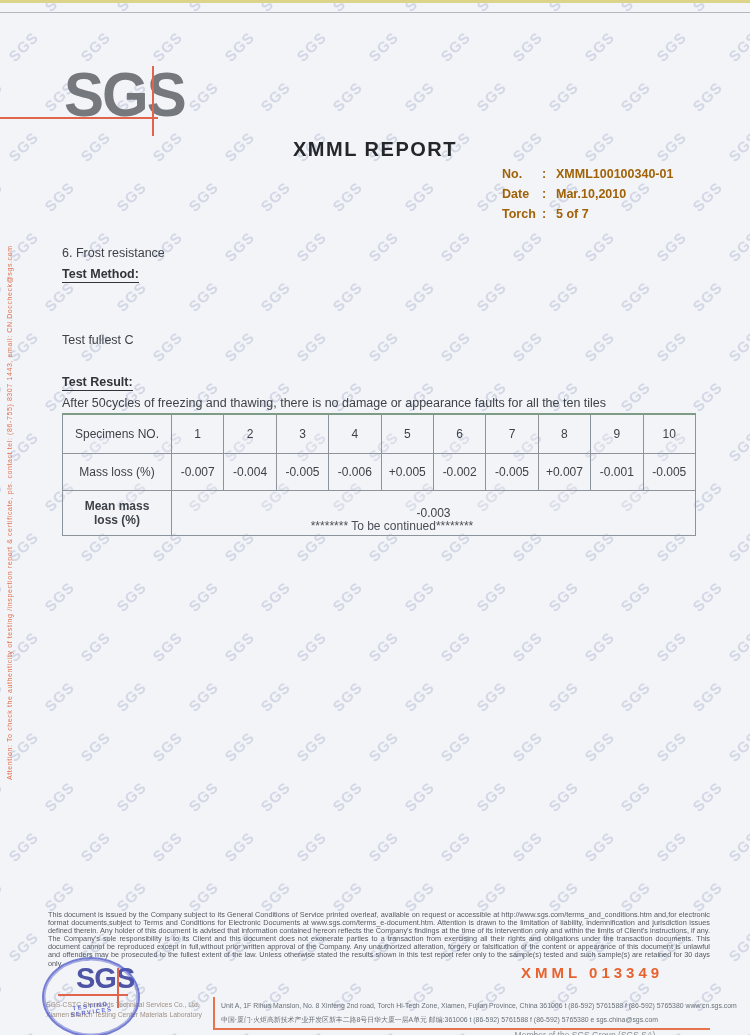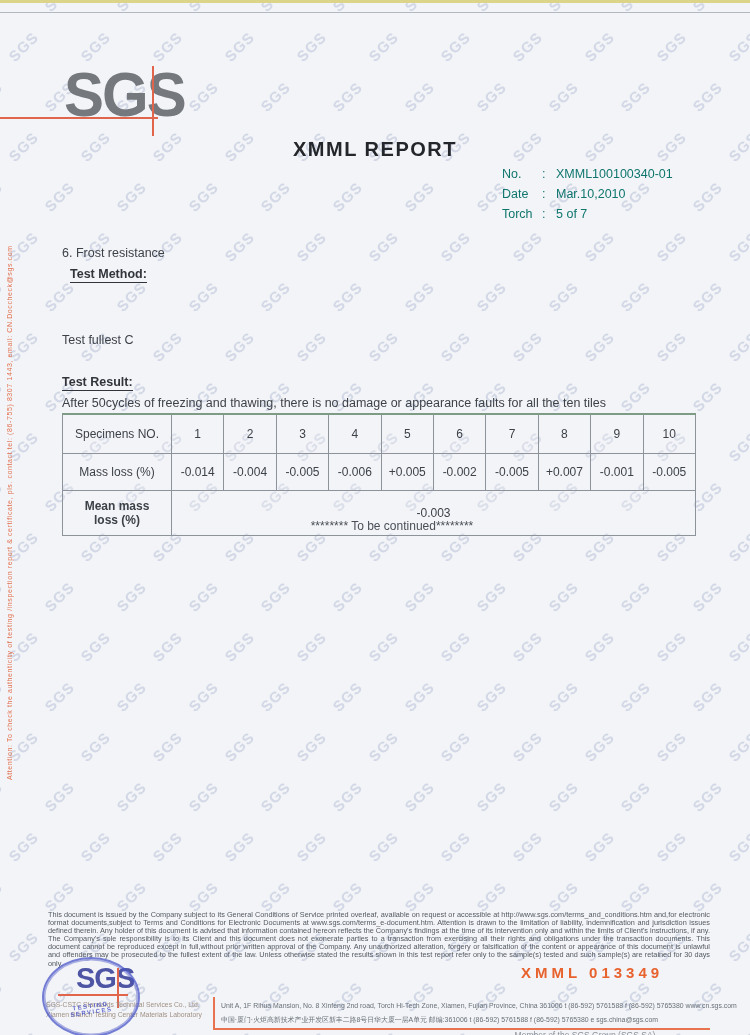--- a/index.html
+++ b/index.html
@@ -13,21 +13,21 @@
   
   .scan-top-yellow{position:absolute;left:0;top:0;width:750px;height:3px;background:#dcd488;}
   .scan-top-gray{position:absolute;left:0;top:12px;width:750px;height:1px;background:#b3b8c0;}
   
   .logo-top{position:absolute;left:64px;top:60px;font-size:60px;font-weight:800;color:#75787d;
             letter-spacing:-2px;transform:scaleY(1.06);}
   .cross-h{position:absolute;background:#e0654a;}
   .cross-v{position:absolute;background:#e0654a;}
   .report-title{position:absolute;left:0;top:138px;width:750px;text-align:center;
                 font-size:20px;font-weight:bold;letter-spacing:1.5px;color:#23262b;}
-  .meta{position:absolute;left:502px;top:164px;font-size:12.5px;font-weight:normal;color:#0f766e;}
+  .meta{position:absolute;left:502px;top:164px;font-size:12.5px;font-weight:bold;color:#a16207;}
   .meta .row{display:flex;line-height:20px;}
   .meta .lbl{width:40px;}
   .meta .col{width:14px;}
   
   .bodytxt{position:absolute;left:62px;width:636px;font-size:12.5px;color:#3d4249;}
   .h-ul{font-weight:bold;color:#31353b;border-bottom:1.5px solid #31353b;display:inline-block;
         padding-bottom:1px;}
   .para{line-height:22px;}
   
   table.res{position:absolute;left:62px;top:413px;width:634px;border-collapse:collapse;
@@ -332,21 +332,21 @@
         <span>Mar.10,2010</span>
       </div>
       <div class="row">
         <span class="lbl">Torch</span>
         <span class="col">:</span>
         <span>5 of 7</span>
       </div>
     </div>
 
     <div class="bodytxt" style="top:246px;">6. Frost resistance</div>
-    <div class="bodytxt" style="top:267px;margin-left:8px;"><span class="h-ul">Test Method:</span></div>
+    <div class="bodytxt" style="top:267px;"><span class="h-ul">Test Method:</span></div>
     <div class="bodytxt" style="top:333px;">Test fullest C</div>
     <div class="bodytxt" style="top:375px;"><span class="h-ul">Test Result:</span></div>
     <div class="bodytxt" style="top:396px;">After 50cycles of freezing and thawing, there is no damage or appearance faults for all the ten tiles</div>
 
     <table class="res">
       <tbody>
           <tr>
         <td class="lblcol">Specimens NO.</td>
         <td>1</td>
         <td>2</td>
@@ -354,21 +354,21 @@
         <td>4</td>
         <td>5</td>
         <td>6</td>
         <td>7</td>
         <td>8</td>
         <td>9</td>
         <td>10</td>
       </tr>
       <tr>
         <td>Mass loss (%)</td>
-        <td>-0.014</td>
+        <td>-0.007</td>
         <td>-0.004</td>
         <td>-0.005</td>
         <td>-0.006</td>
         <td>+0.005</td>
         <td>-0.002</td>
         <td>-0.005</td>
         <td>+0.007</td>
         <td>-0.001</td>
         <td>-0.005</td>
       </tr>

